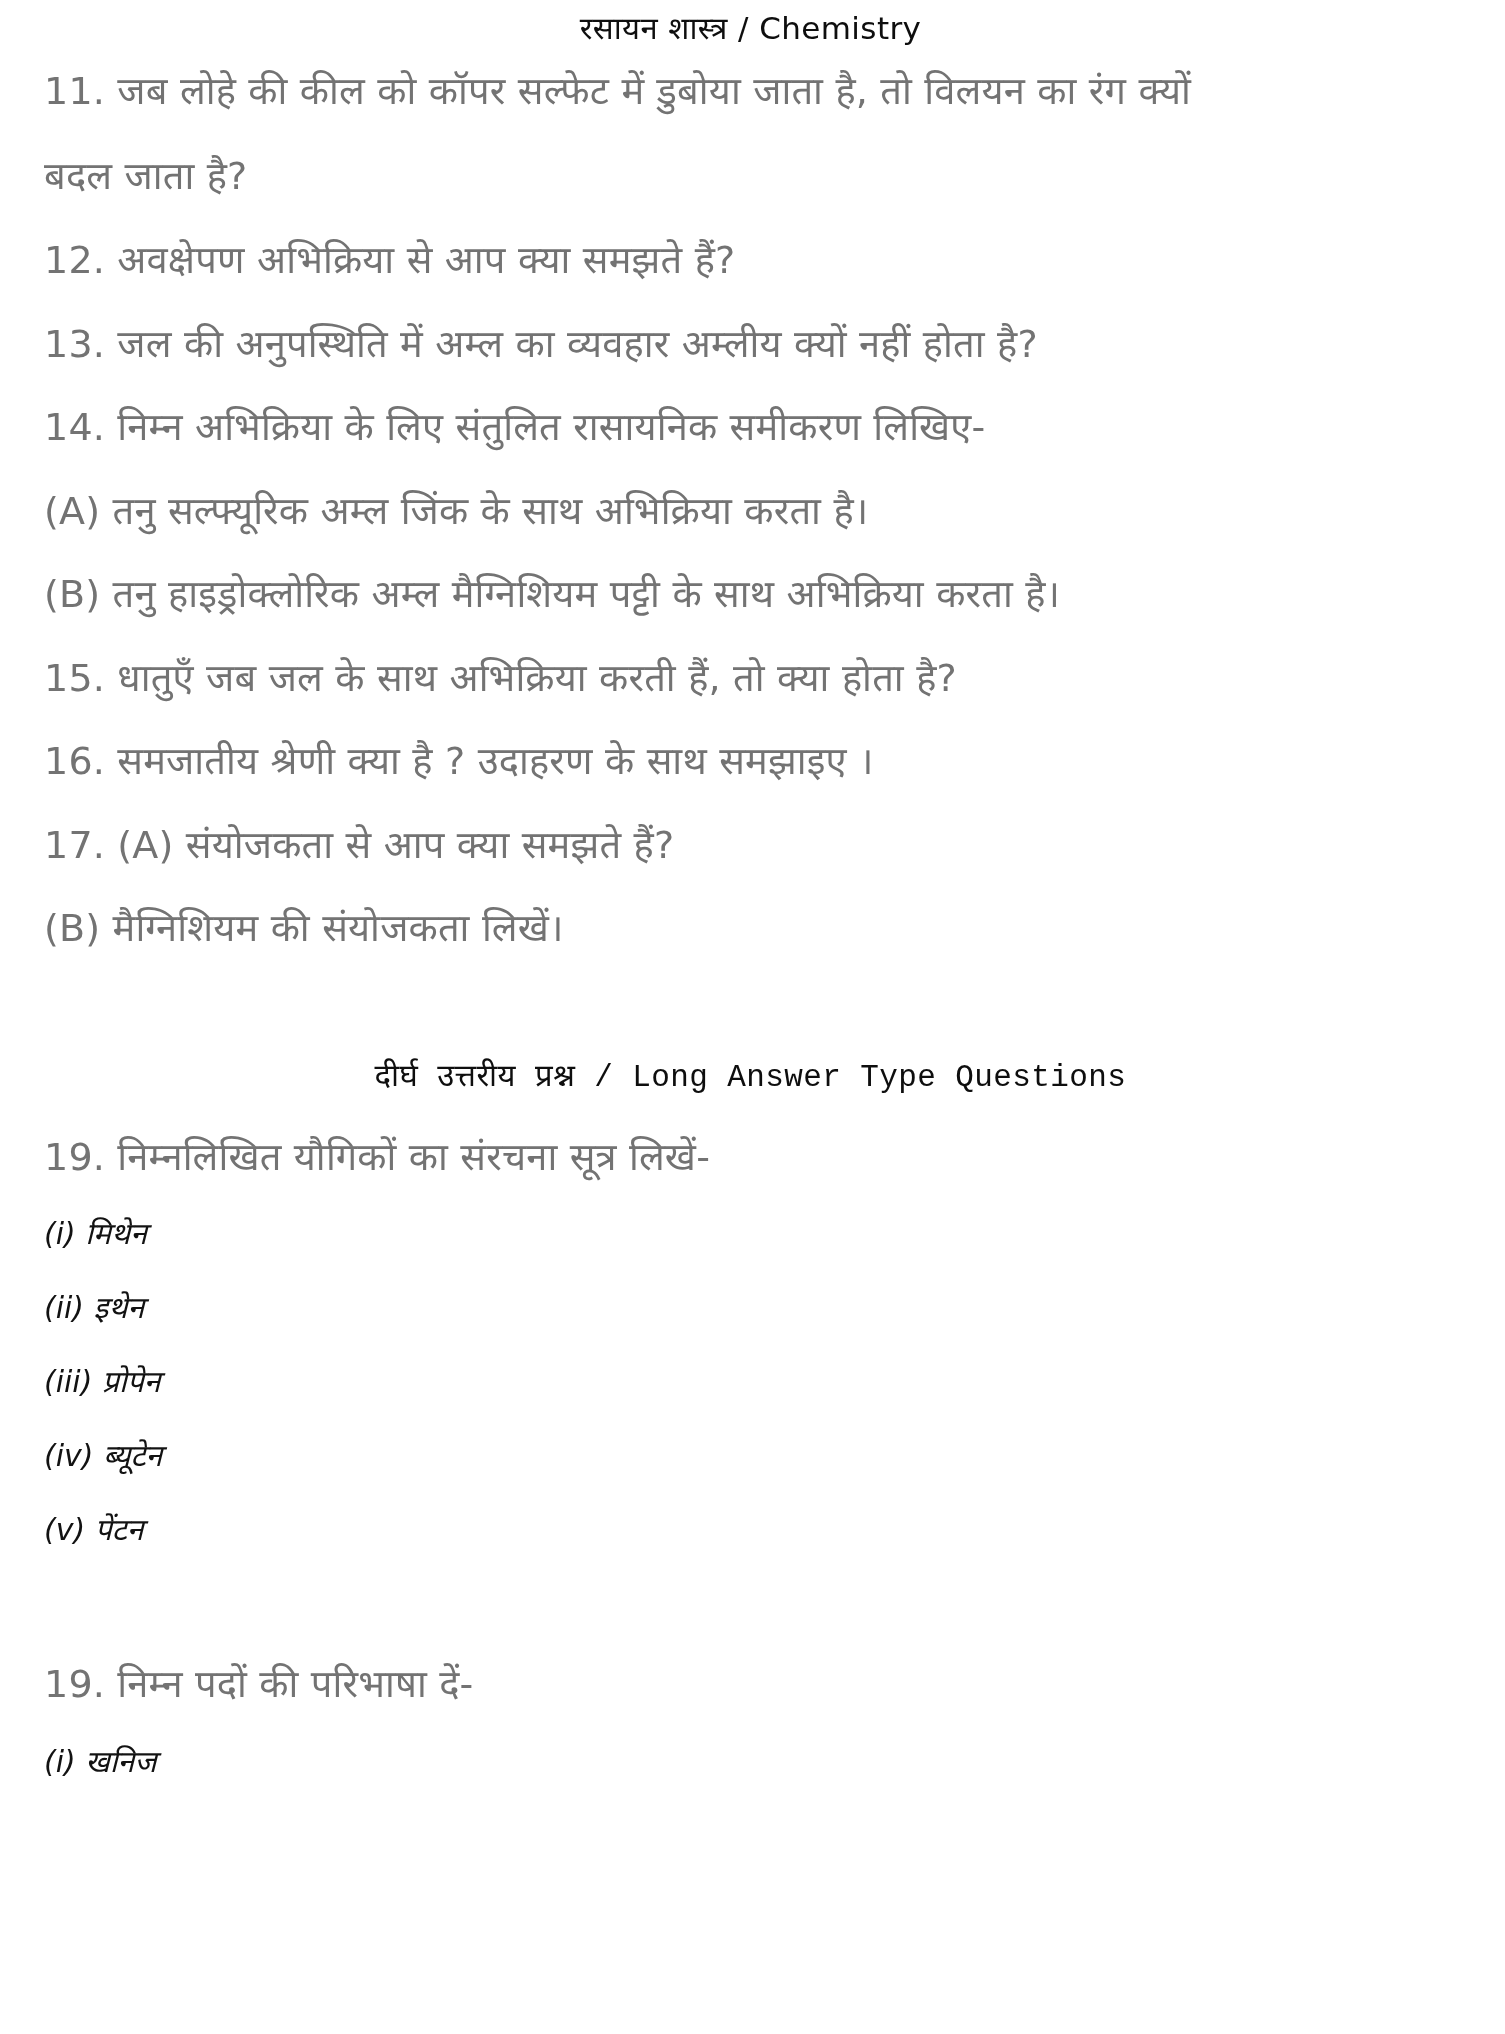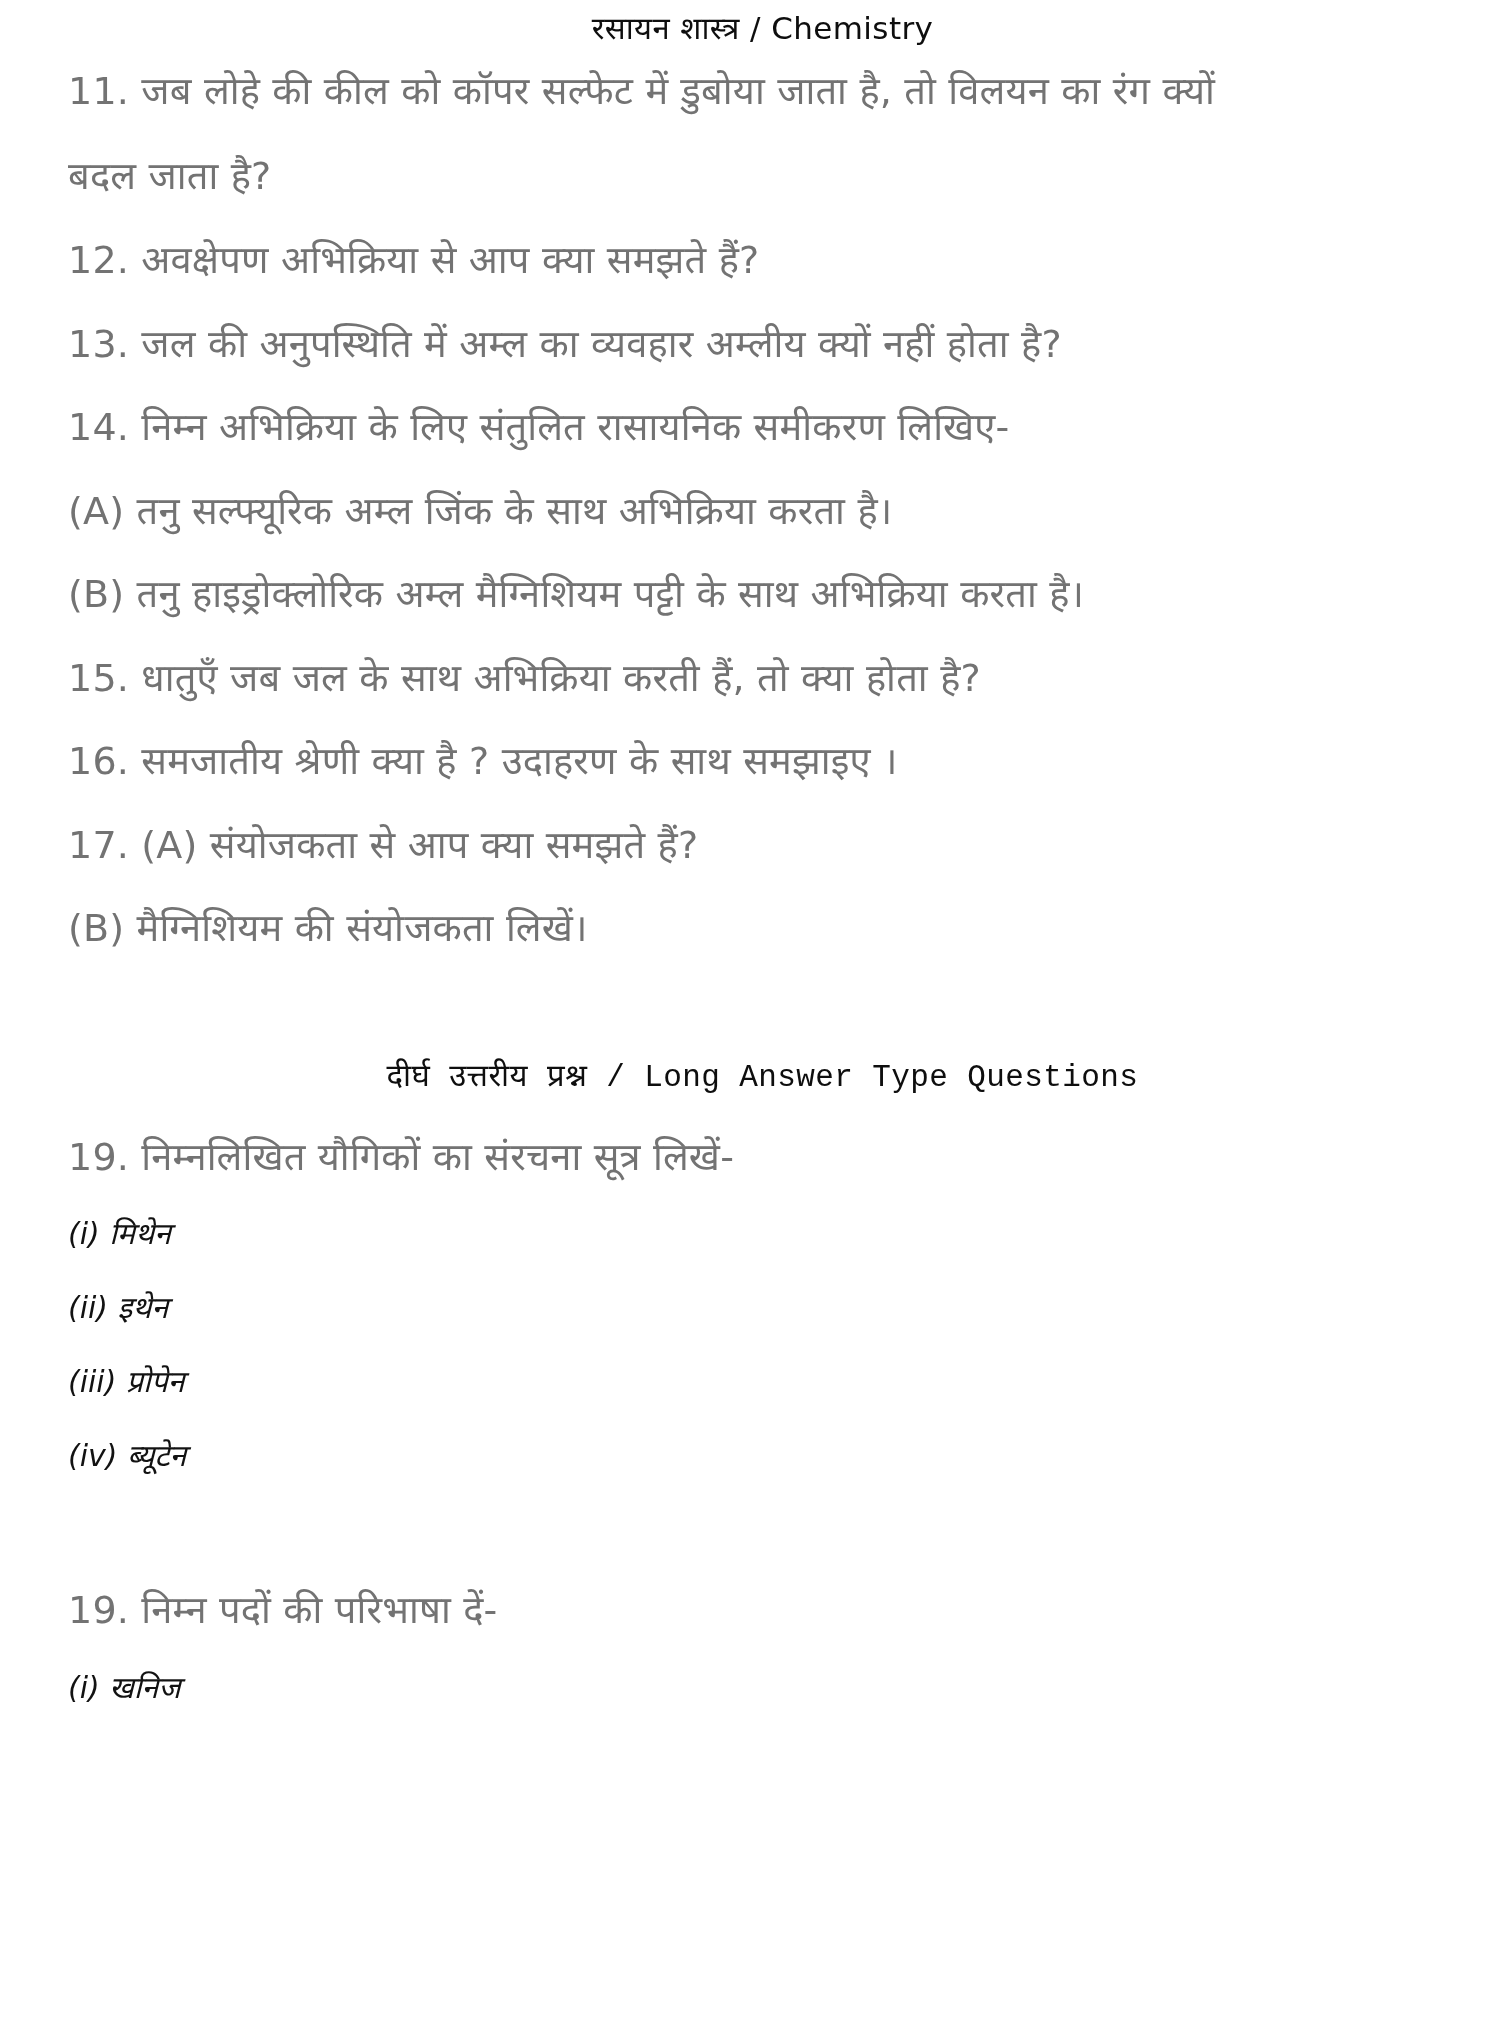--- a/index.html
+++ b/index.html
@@ -13,21 +13,21 @@
     min-height: 2034px;
     font-family: "DejaVu Sans", "Liberation Sans", sans-serif;
     color: #111111;
     -webkit-font-smoothing: antialiased;
   }
   .page {
     position: relative;
     width: 1505px;
     min-height: 2034px;
     box-sizing: border-box;
-    padding: 6px 48px 40px 68px;
+    padding: 6px 48px 40px 44px;
     background: #ffffff;
   }
   .heading-main {
     text-align: center;
     font-size: 31px;
     line-height: 1.45;
     letter-spacing: 0.4px;
     margin: 0 0 10px 0;
     font-weight: 400;
     color: #0e0e0e;
@@ -98,20 +98,21 @@
   <div class="qline">(B) मैग्निशियम की संयोजकता लिखें।</div>
 
   <div class="heading-section long">दीर्घ उत्तरीय प्रश्न / Long Answer Type Questions</div>
 
   <div class="qline">19. निम्नलिखित यौगिकों का संरचना सूत्र लिखें-</div>
 
   <div class="roman-item">(i)  मिथेन</div>
   <div class="roman-item">(ii)  इथेन</div>
   <div class="roman-item">(iii)  प्रोपेन</div>
   <div class="roman-item">(iv)  ब्यूटेन</div>
+  <div class="roman-item">(v)  पेंटन</div>
 
   <div class="spacer-lg"></div>
 
   <div class="qline">19. निम्न पदों की परिभाषा दें-</div>
 
   <div class="roman-item">(i)  खनिज</div>
 
 </div>
 
 </body></html>

